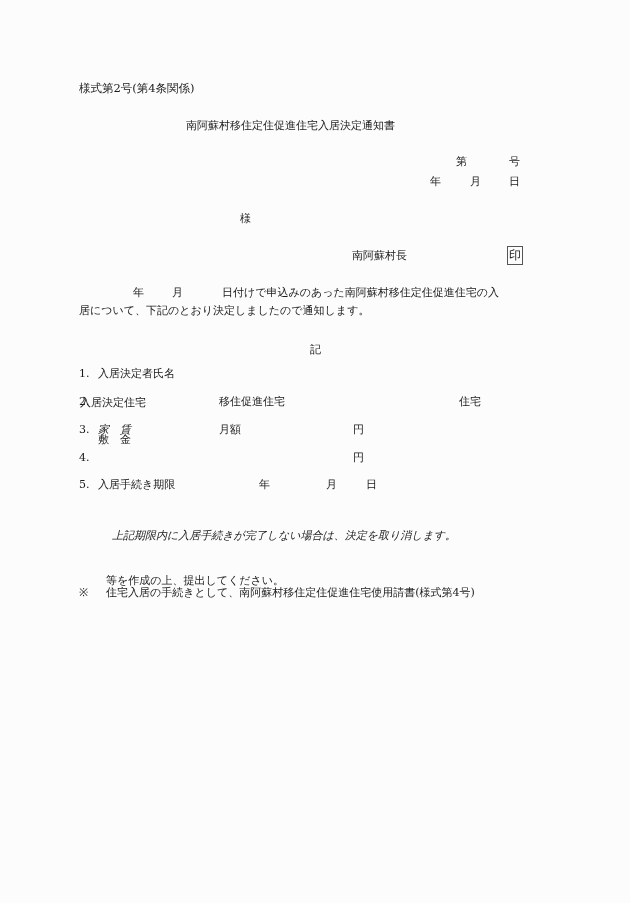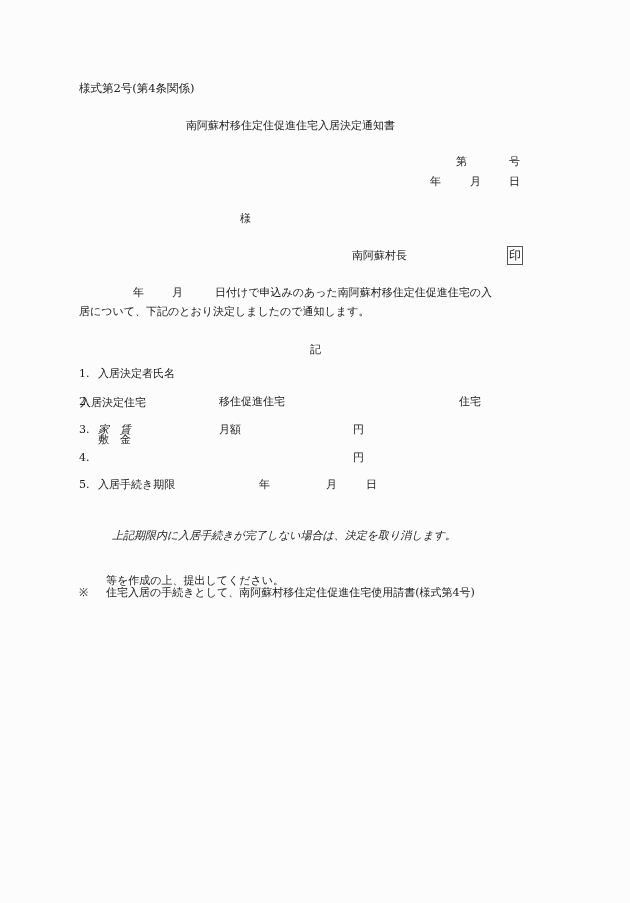--- a/index.html
+++ b/index.html
@@ -50,22 +50,22 @@
   <div class="t" style="left:470px; top:174px;">月</div>
   <div class="t" style="left:509px; top:174px;">日</div>
 
   <div class="t" style="left:240px; top:211px;">様</div>
 
   <div class="t" style="left:308px; top:248px;margin-left:44px;">南阿蘇村長</div>
   <div class="seal">印</div>
 
   <div class="t" style="left:133px; top:285px;">年</div>
   <div class="t" style="left:172px; top:285px;">月</div>
-  <div class="t" style="left:215px; top:285px;text-align:right;">日付けで申込みのあった南阿蘇村移住定住促進住宅の入</div>
-  <div class="t" style="left:79px; top:303px;font-family:Liberation Serif, serif;">居について、下記のとおり決定しましたので通知します。</div>
+  <div class="t" style="left:222px; top:285px;text-align:right;">日付けで申込みのあった南阿蘇村移住定住促進住宅の入</div>
+  <div class="t" style="left:79px; top:303px;">居について、下記のとおり決定しましたので通知します。</div>
 
   <div class="t" style="left:310px; top:342px;">記</div>
 
   <div class="t" style="left:79px; top:366px;">1.</div>
   <div class="t" style="left:98px; top:366px;">入居決定者氏名</div>
 
   <div class="t" style="left:79px; top:394px;">2.</div>
   <div class="t" style="left:80px; top:394px;font-family:Liberation Serif, serif;">入居決定住宅</div>
   <div class="t" style="left:219px; top:394px;">移住促進住宅</div>
   <div class="t" style="left:459px; top:394px;">住宅</div>

